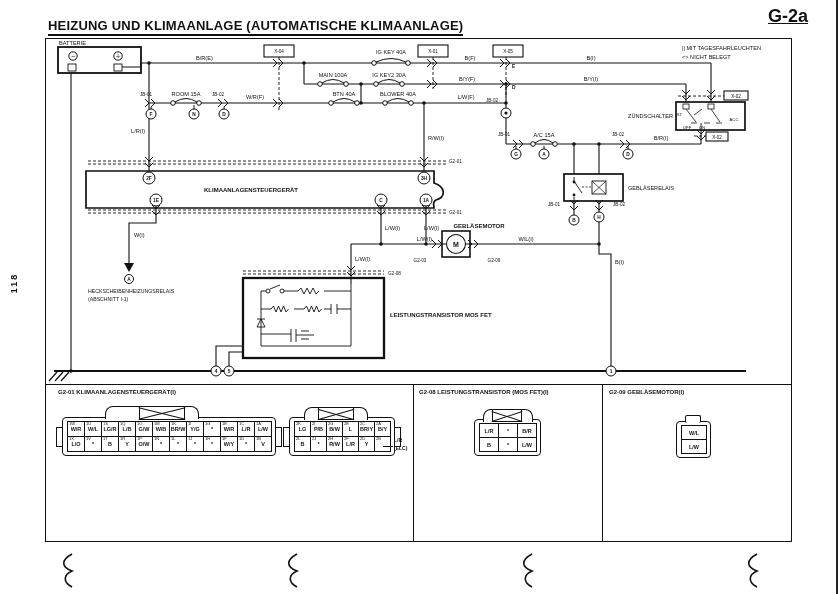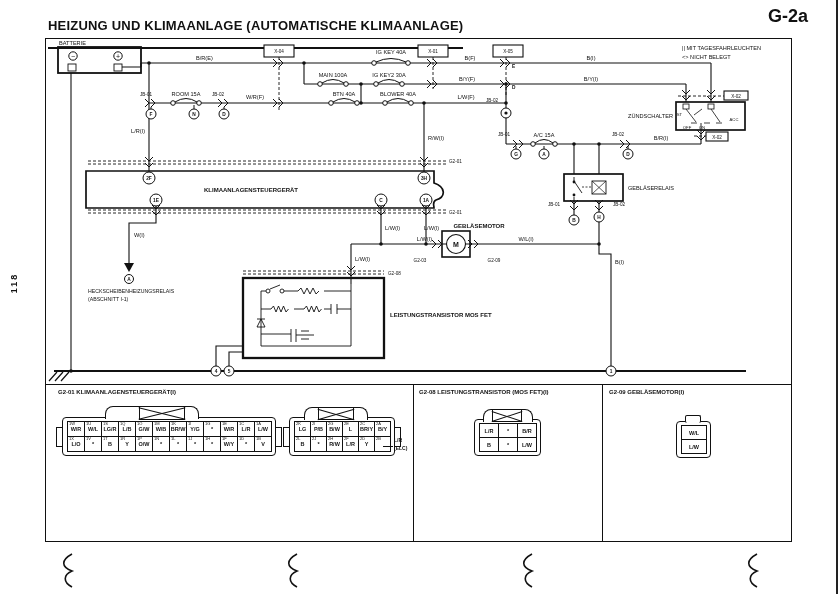--- a/index.html
+++ b/index.html
@@ -1,20 +1,20 @@
 <!DOCTYPE html>
 <html><head>
 <meta charset="utf-8">
 <style>
   html,body{margin:0;padding:0;background:#e8e8e8;}
   #page{position:relative;width:838px;height:594px;background:#ffffff;overflow:hidden;
         font-family:"Liberation Sans", sans-serif;color:#111;}
   #title{position:absolute;left:48px;top:18px;font-size:13px;font-weight:bold;letter-spacing:.2px;
-         border-bottom:2px solid #111;padding-bottom:14px;}
-  #pagecode{position:absolute;right:30px;top:6px;font-size:18px;font-weight:bold;}
+         border-bottom:2px solid #111;padding-bottom:1px;}
+  #pagecode{position:absolute;right:30px;top:6px;font-size:18px;font-weight:bold;text-decoration:underline;}
   #pagenum{position:absolute;left:4px;top:278px;font-size:9px;font-weight:bold;letter-spacing:2px;
            transform:rotate(-90deg);transform-origin:center;}
   #frame{position:absolute;left:45px;top:38px;width:745px;height:502px;border:1.6px solid #111;}
   #schframe{position:absolute;left:0;top:0;}
   #pinsec{position:absolute;left:0;top:345px;width:745px;height:157px;border-top:1.4px solid #111;}
   .vdiv{position:absolute;top:0;bottom:0;width:0;border-left:1.2px solid #111;}
   .sectitle{position:absolute;font-size:6px;font-weight:bold;white-space:nowrap;}
   .housing{position:absolute;border:1.6px solid #111;border-radius:4px;padding:3px 4px;background:#fff;}
   .flg{position:absolute;width:5px;height:18px;border:1.1px solid #111;top:50%;margin-top:-10px;background:#fff;}
   .flgl{left:-7px}.flgr{right:-7px}

